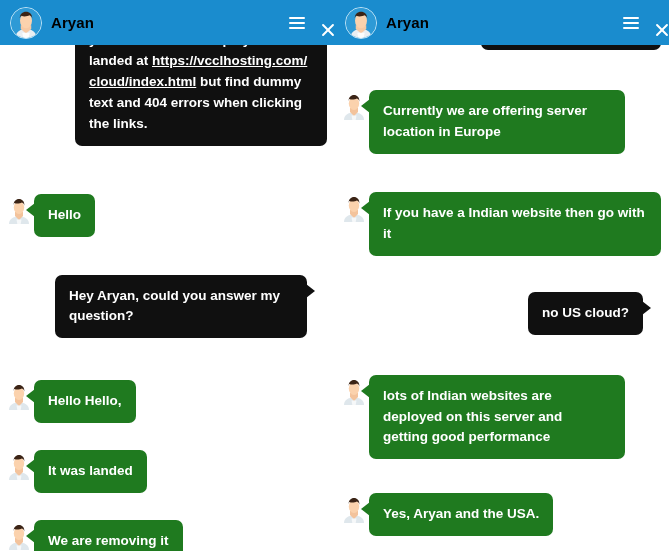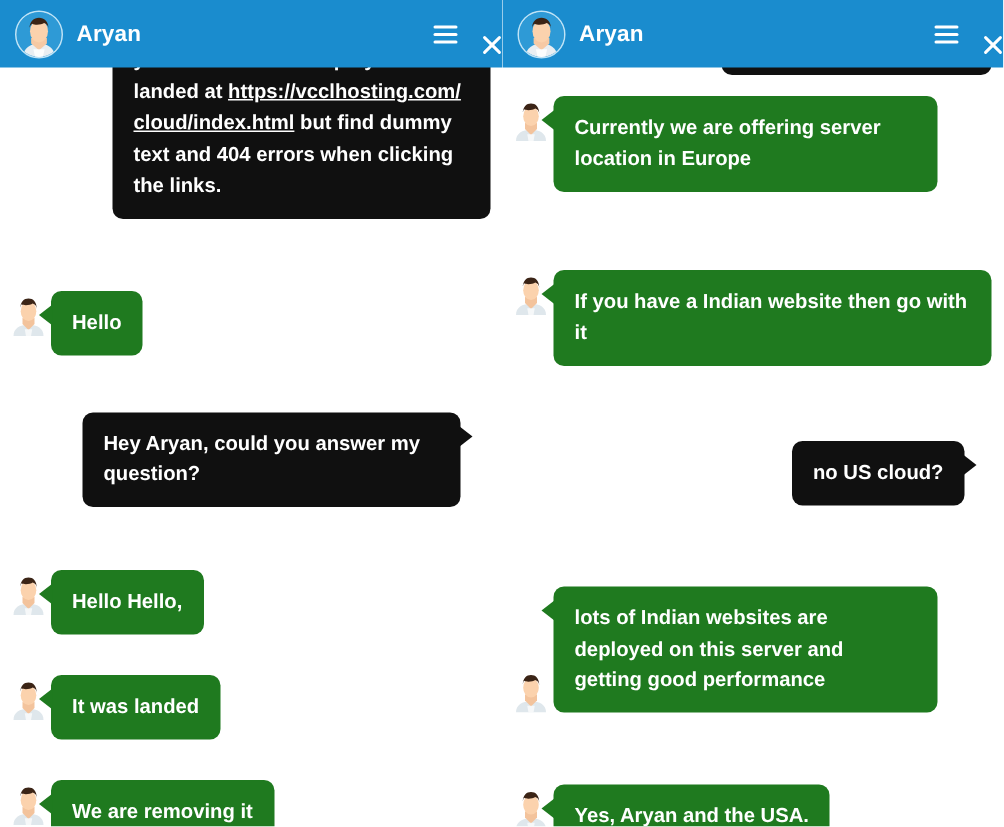--- a/index.html
+++ b/index.html
@@ -47,21 +47,21 @@
     height: 30px;
     border-radius: 50%;
     border: 1.5px solid #bfe3f6;
     background: #2e9ad6;
     overflow: hidden;
     flex: 0 0 auto;
     position: relative;
   }
   .header-avatar svg { display: block; width: 100%; height: 100%; }
   .header-title {
-    color: #ffffff;
+    color: #000000;
     font-size: 15px;
     font-weight: bold;
     margin-left: 9px;
     letter-spacing: .1px;
     white-space: nowrap;
   }
   .header-actions {
     margin-left: auto;
     display: flex;
     align-items: center;
@@ -301,21 +301,21 @@
             </span>
         </button>
         <button class="icon-btn">
           <span class="close-icon"><i></i><i></i></span>
         </button>
       </div>
     </div>
 
     <div class="partial-bubble"></div>
 
-    <div class="msg-list" style="padding-top:36px;gap:14px;">
+    <div class="msg-list" style="padding-top:62px;">
 
       <div class="msg-row incoming" style="margin-top:28px;">
         <span class="msg-avatar">
           <svg viewBox="0 0 22 26" xmlns="http://www.w3.org/2000/svg" aria-hidden="true">
             <path d="M1 26c0-5 4-7.5 10-7.5S21 21 21 26z" fill="#dfe7ec"></path>
             <path d="M7 18l4 4 4-4v-4H7z" fill="#f3c39c"></path>
             <ellipse cx="11" cy="9.5" rx="5.2" ry="6.5" fill="#fbd2ad"></ellipse>
             <path d="M5.5 8c0-5 2.5-7 5.5-7s5.5 2 5.5 7c0-2-1.3-3.1-2.7-3.6C12.3 5.5 8 5.9 6.4 4.9 5.9 5.6 5.5 6.6 5.5 8z" fill="#3b2416"></path>
             <path d="M8.5 21.5h5l-.8 4.5h-3.4z" fill="#ffffff" opacity=".7"></path>
           </svg>
@@ -339,21 +339,21 @@
           <span>If you have a Indian website then go with it</span>
         </div>
       </div>
 
       <div class="msg-row outgoing" style="margin-top:16px;margin-right:18px;">
         <div class="bubble dark tail-right">
           <span>no US cloud?</span>
         </div>
       </div>
 
-      <div class="msg-row incoming" style="margin-top:20px;align-items:flex-end;">
+      <div class="msg-row incoming" style="margin-top:20px;">
         <span class="msg-avatar">
           <svg viewBox="0 0 22 26" xmlns="http://www.w3.org/2000/svg" aria-hidden="true">
             <path d="M1 26c0-5 4-7.5 10-7.5S21 21 21 26z" fill="#dfe7ec"></path>
             <path d="M7 18l4 4 4-4v-4H7z" fill="#f3c39c"></path>
             <ellipse cx="11" cy="9.5" rx="5.2" ry="6.5" fill="#fbd2ad"></ellipse>
             <path d="M5.5 8c0-5 2.5-7 5.5-7s5.5 2 5.5 7c0-2-1.3-3.1-2.7-3.6C12.3 5.5 8 5.9 6.4 4.9 5.9 5.6 5.5 6.6 5.5 8z" fill="#3b2416"></path>
             <path d="M8.5 21.5h5l-.8 4.5h-3.4z" fill="#ffffff" opacity=".7"></path>
           </svg>
         </span>
         <div class="bubble green" style="width:256px;">

